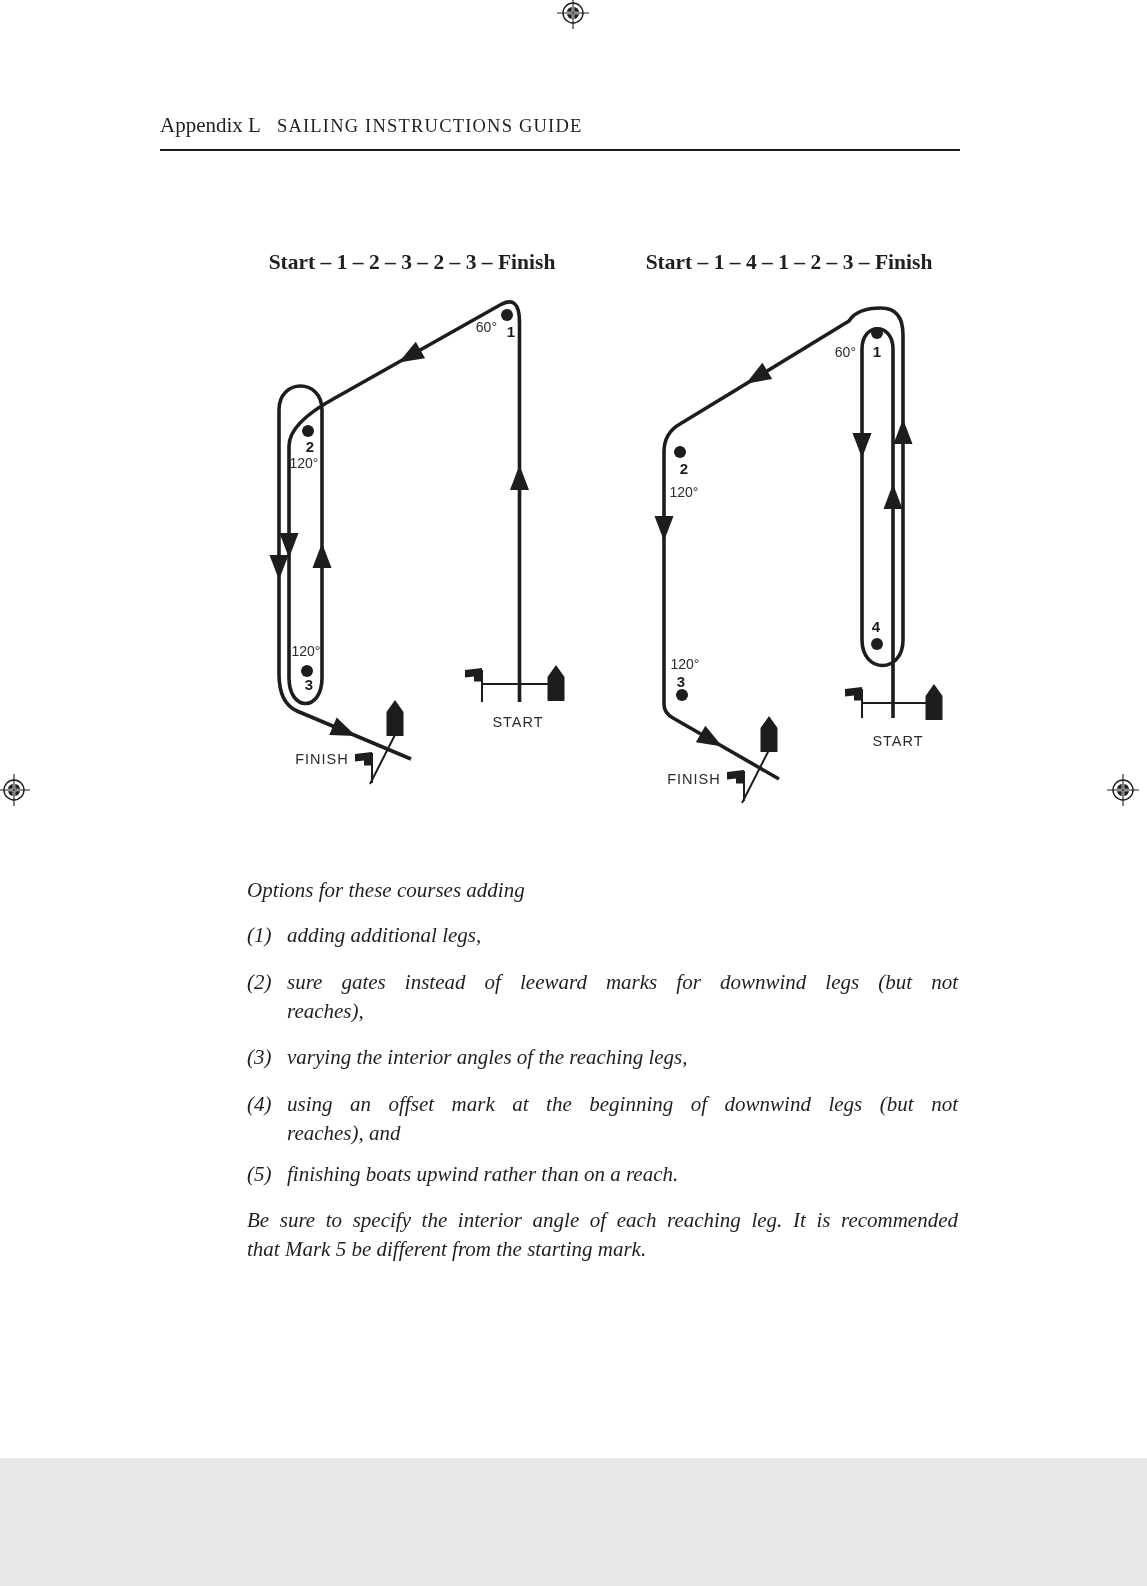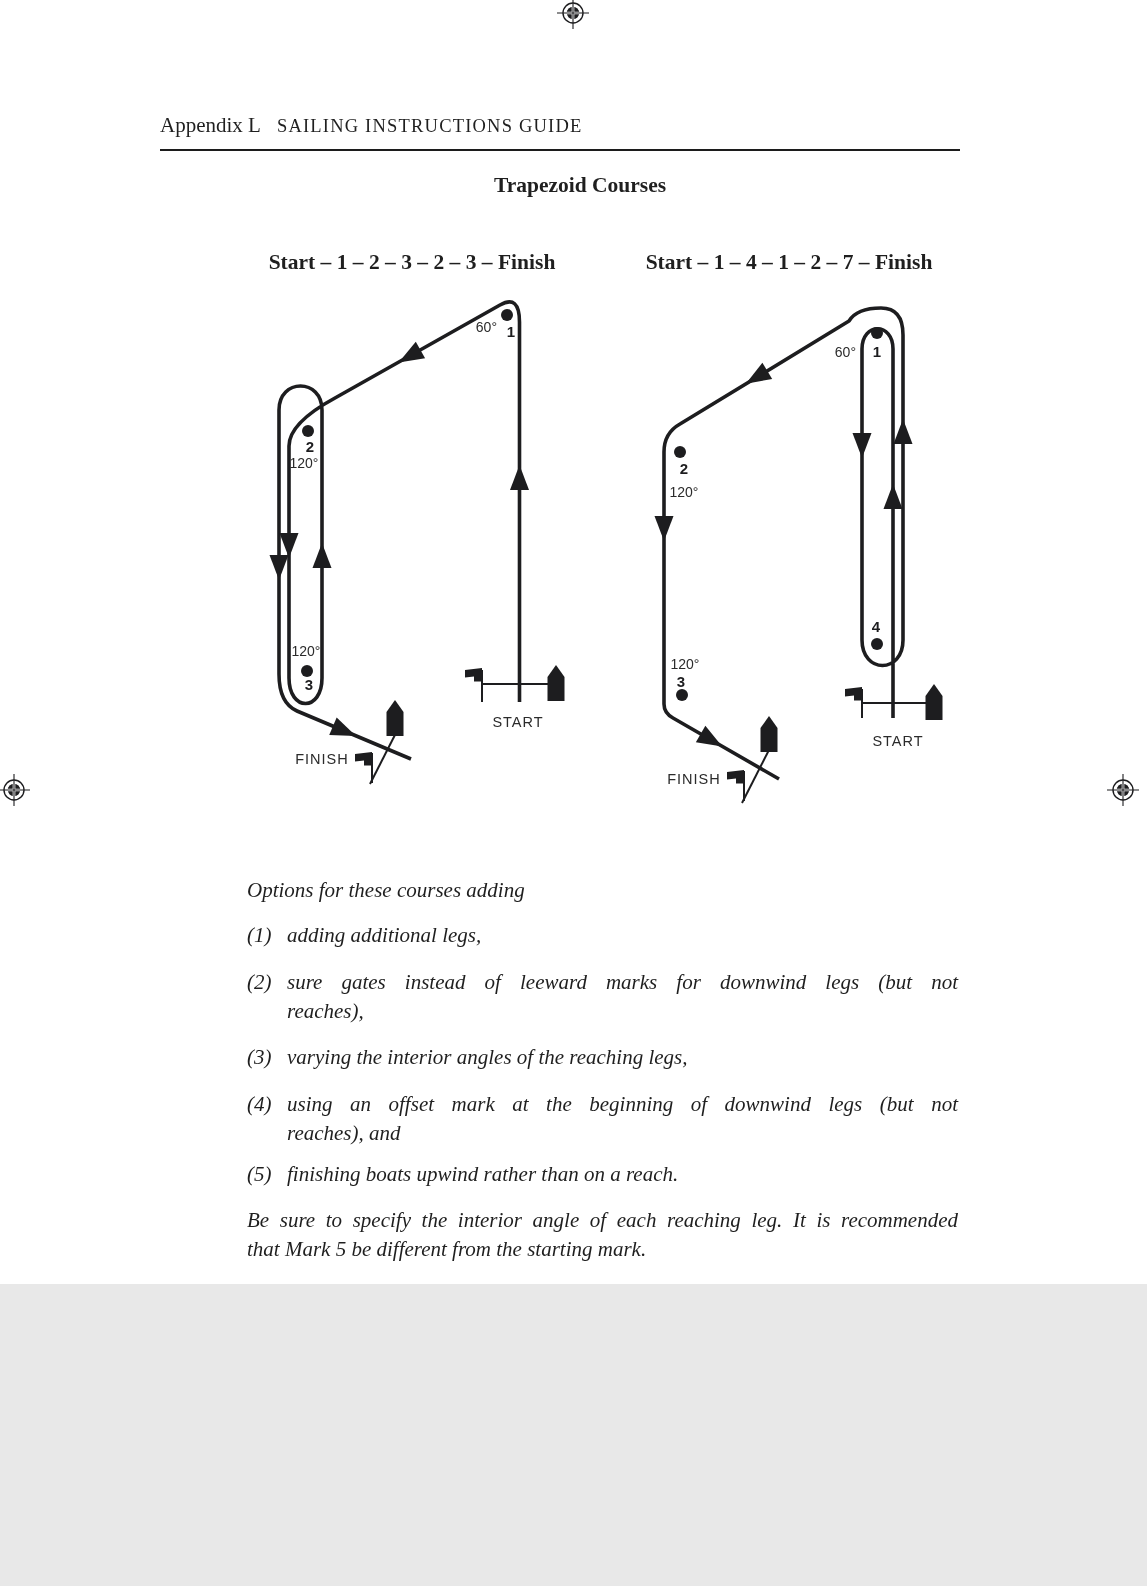--- a/index.html
+++ b/index.html
@@ -1,16 +1,16 @@
 <!DOCTYPE html>
 <html><head>
 <meta charset="utf-8">
 <style>
   html,body{margin:0;padding:0;background:#e8e8e8;}
-  .page{position:relative;width:1147px;height:1284px;background:#ffffff;overflow:hidden;
+  .page{position:relative;width:1147px;height:1458px;background:#ffffff;overflow:hidden;
         font-family:"Liberation Serif", serif;color:#1f1f1f;}
   .abs{position:absolute;}
   .hdr{top:113px;left:160px;font-size:21px;white-space:nowrap;}
   .hdr .caps{font-size:18.5px;letter-spacing:1.2px;margin-left:16px;}
   .rule{top:149px;left:160px;width:800px;height:2px;background:#1c1c1c;}
   .title{top:173px;left:180px;width:800px;text-align:center;font-weight:bold;font-size:21.5px;}
   .seq{top:230px;width:330px;text-align:center;font-weight:bold;font-size:21.5px;white-space:nowrap;margin-top:20px;}
   .seq.l{left:247px;} .seq.r{left:624px;}
   svg.layer{position:absolute;top:0;left:0;width:1147px;height:1586px;}
   .course{stroke:#1d1d1f;stroke-width:3.6;fill:none;stroke-linejoin:round;stroke-linecap:butt;}
@@ -29,23 +29,22 @@
 </head>
 <body>
 
 <div class="page">
 
   <div class="abs hdr">
     <span>Appendix L</span><span class="caps">SAILING INSTRUCTIONS GUIDE</span>
   </div>
   <div class="abs rule"></div>
 
-  <div class="abs title">Trapezoid Courses</div>
   <div class="abs seq l">Start – 1 – 2 – 3 – 2 – 3 – Finish</div>
-  <div class="abs seq r">Start – 1 – 4 – 1 – 2 – 7 – Finish</div>
+  <div class="abs seq r">Start – 1 – 4 – 1 – 2 – 3 – Finish</div>
 
   <svg class="layer" viewBox="0 0 1147 1586">
     <defs>
       <polygon id="arr" points="0,-13 -9.5,12 9.5,12"></polygon>
       <path id="boat" d="M 0,-18 L 8.5,-6 L 8.5,18 L -8.5,18 L -8.5,-6 Z"></path>
       <polygon id="flag" points="0,0 -17,2 -17,9.5 -8,8.5 -8,13.5 0,13.5"></polygon>
     </defs>
 
     <g>
       <circle class="ink" cx="573" cy="13" r="6.2"></circle>

